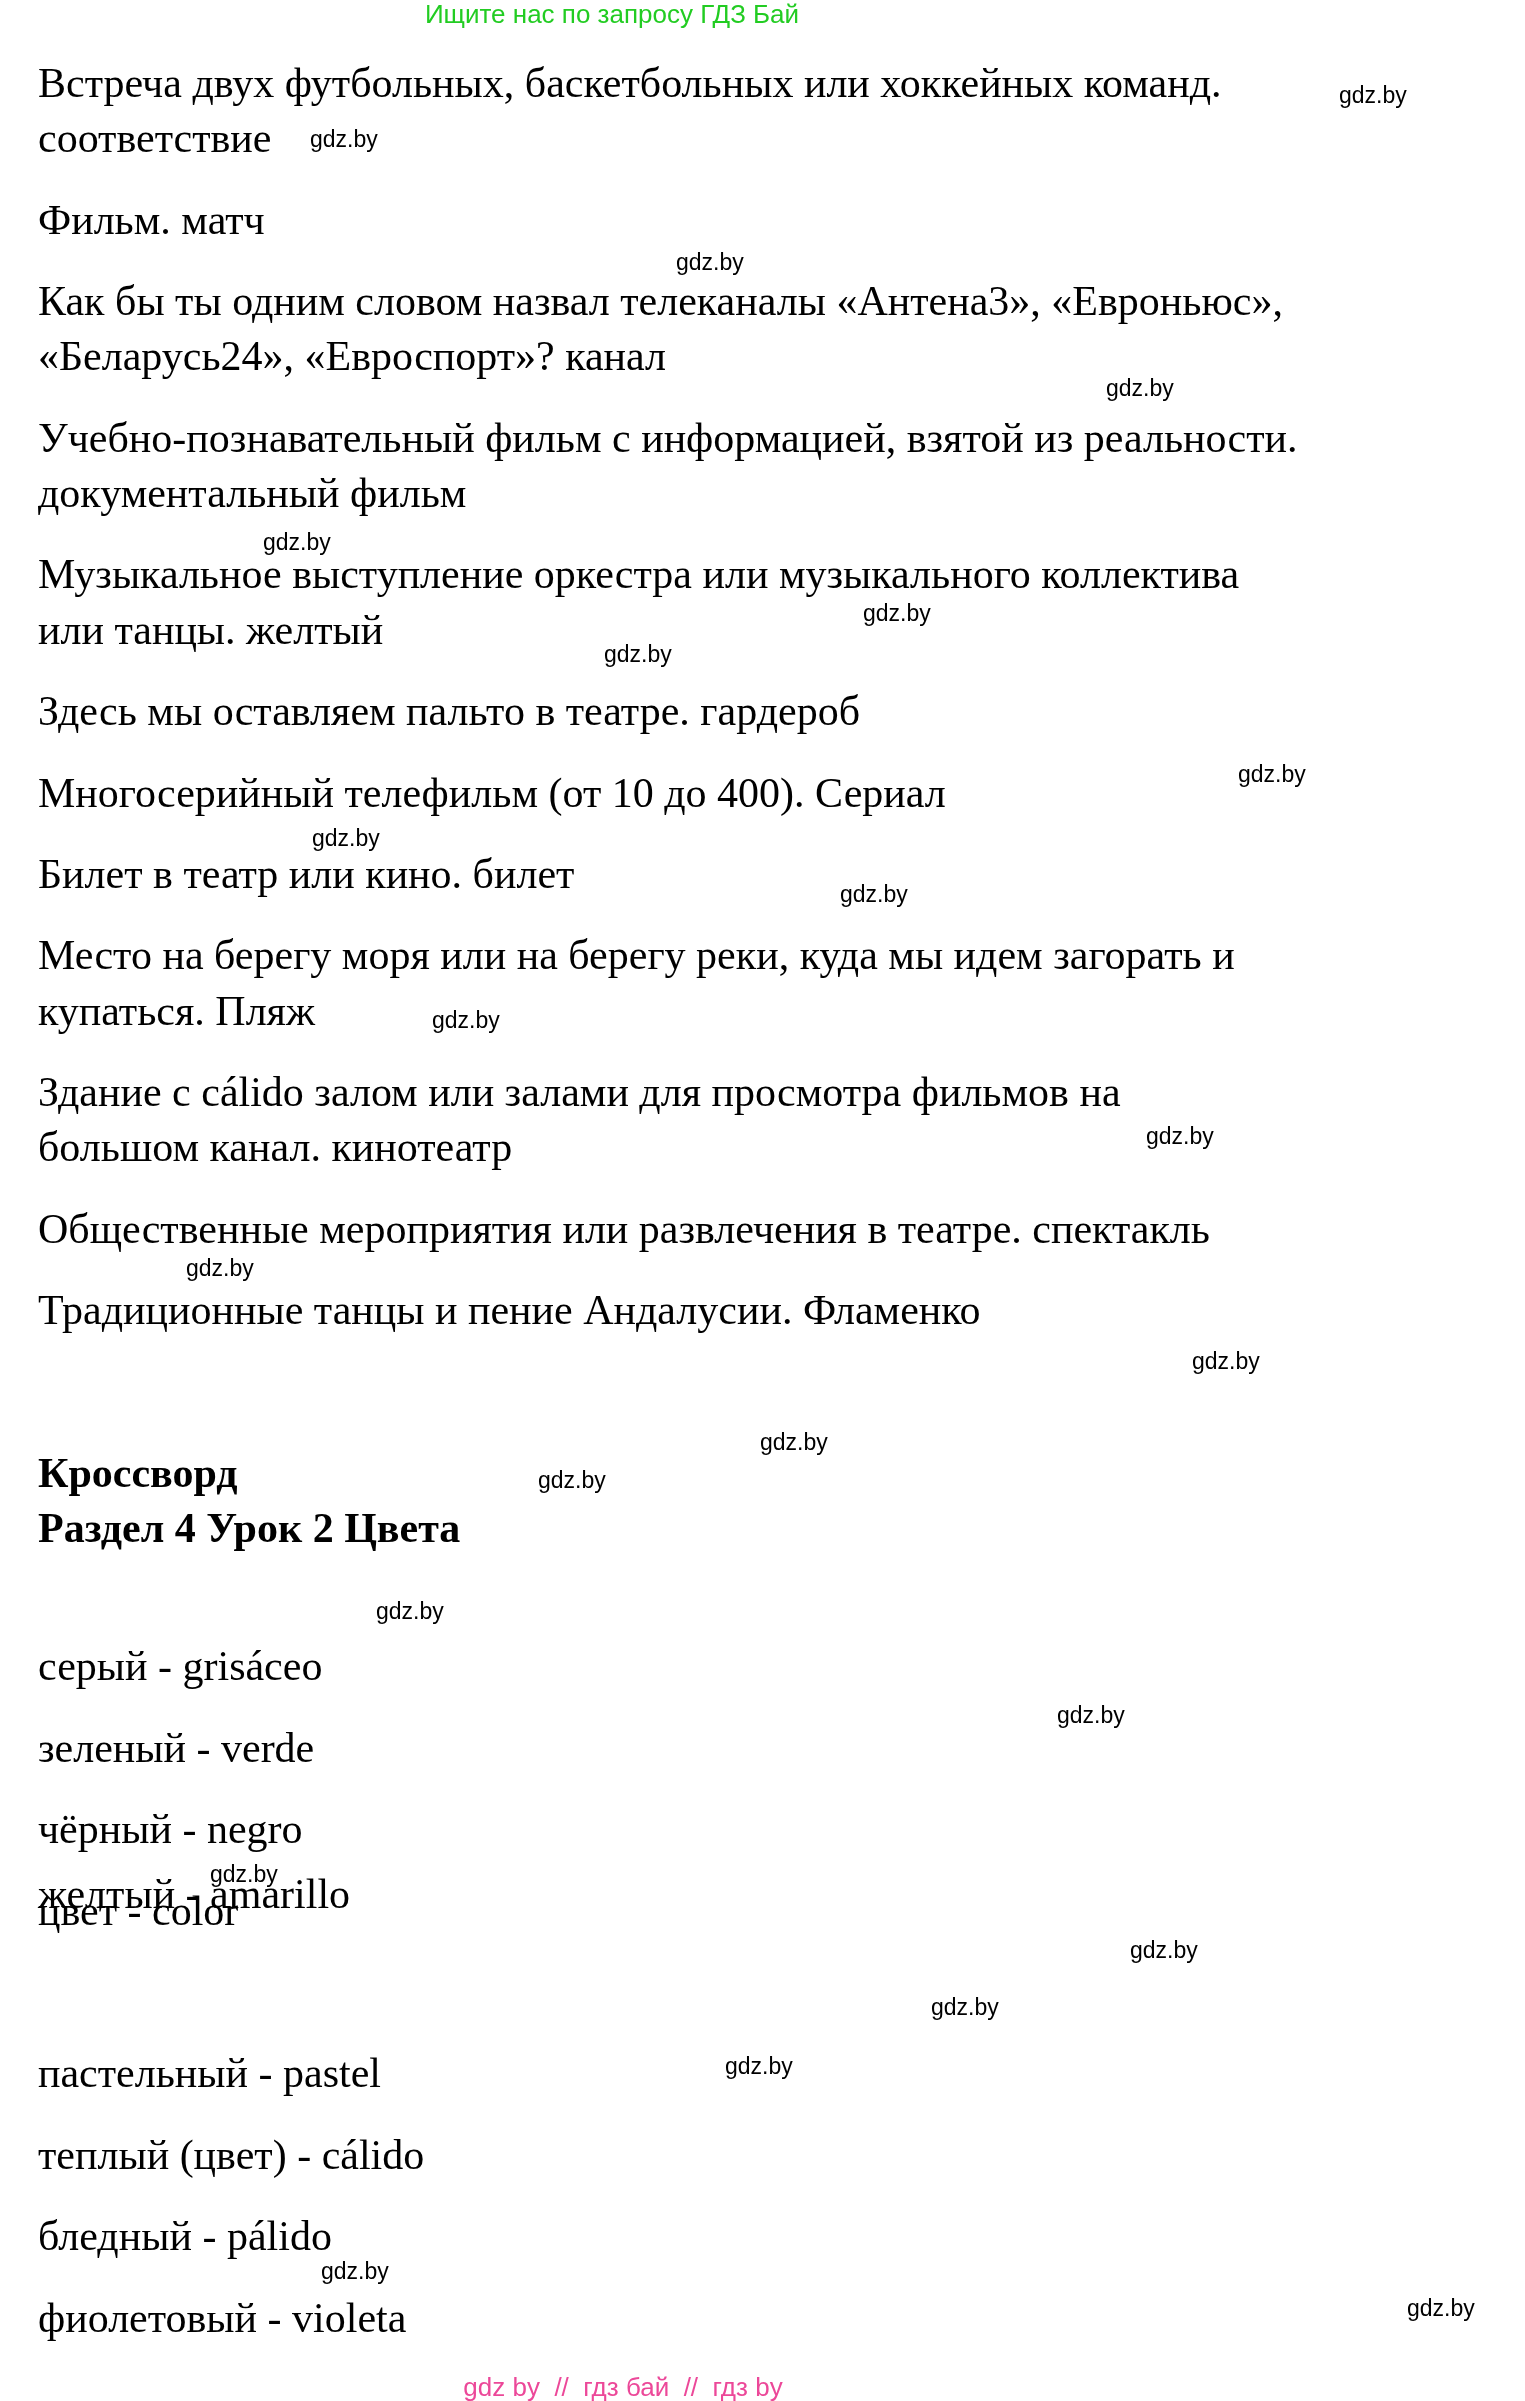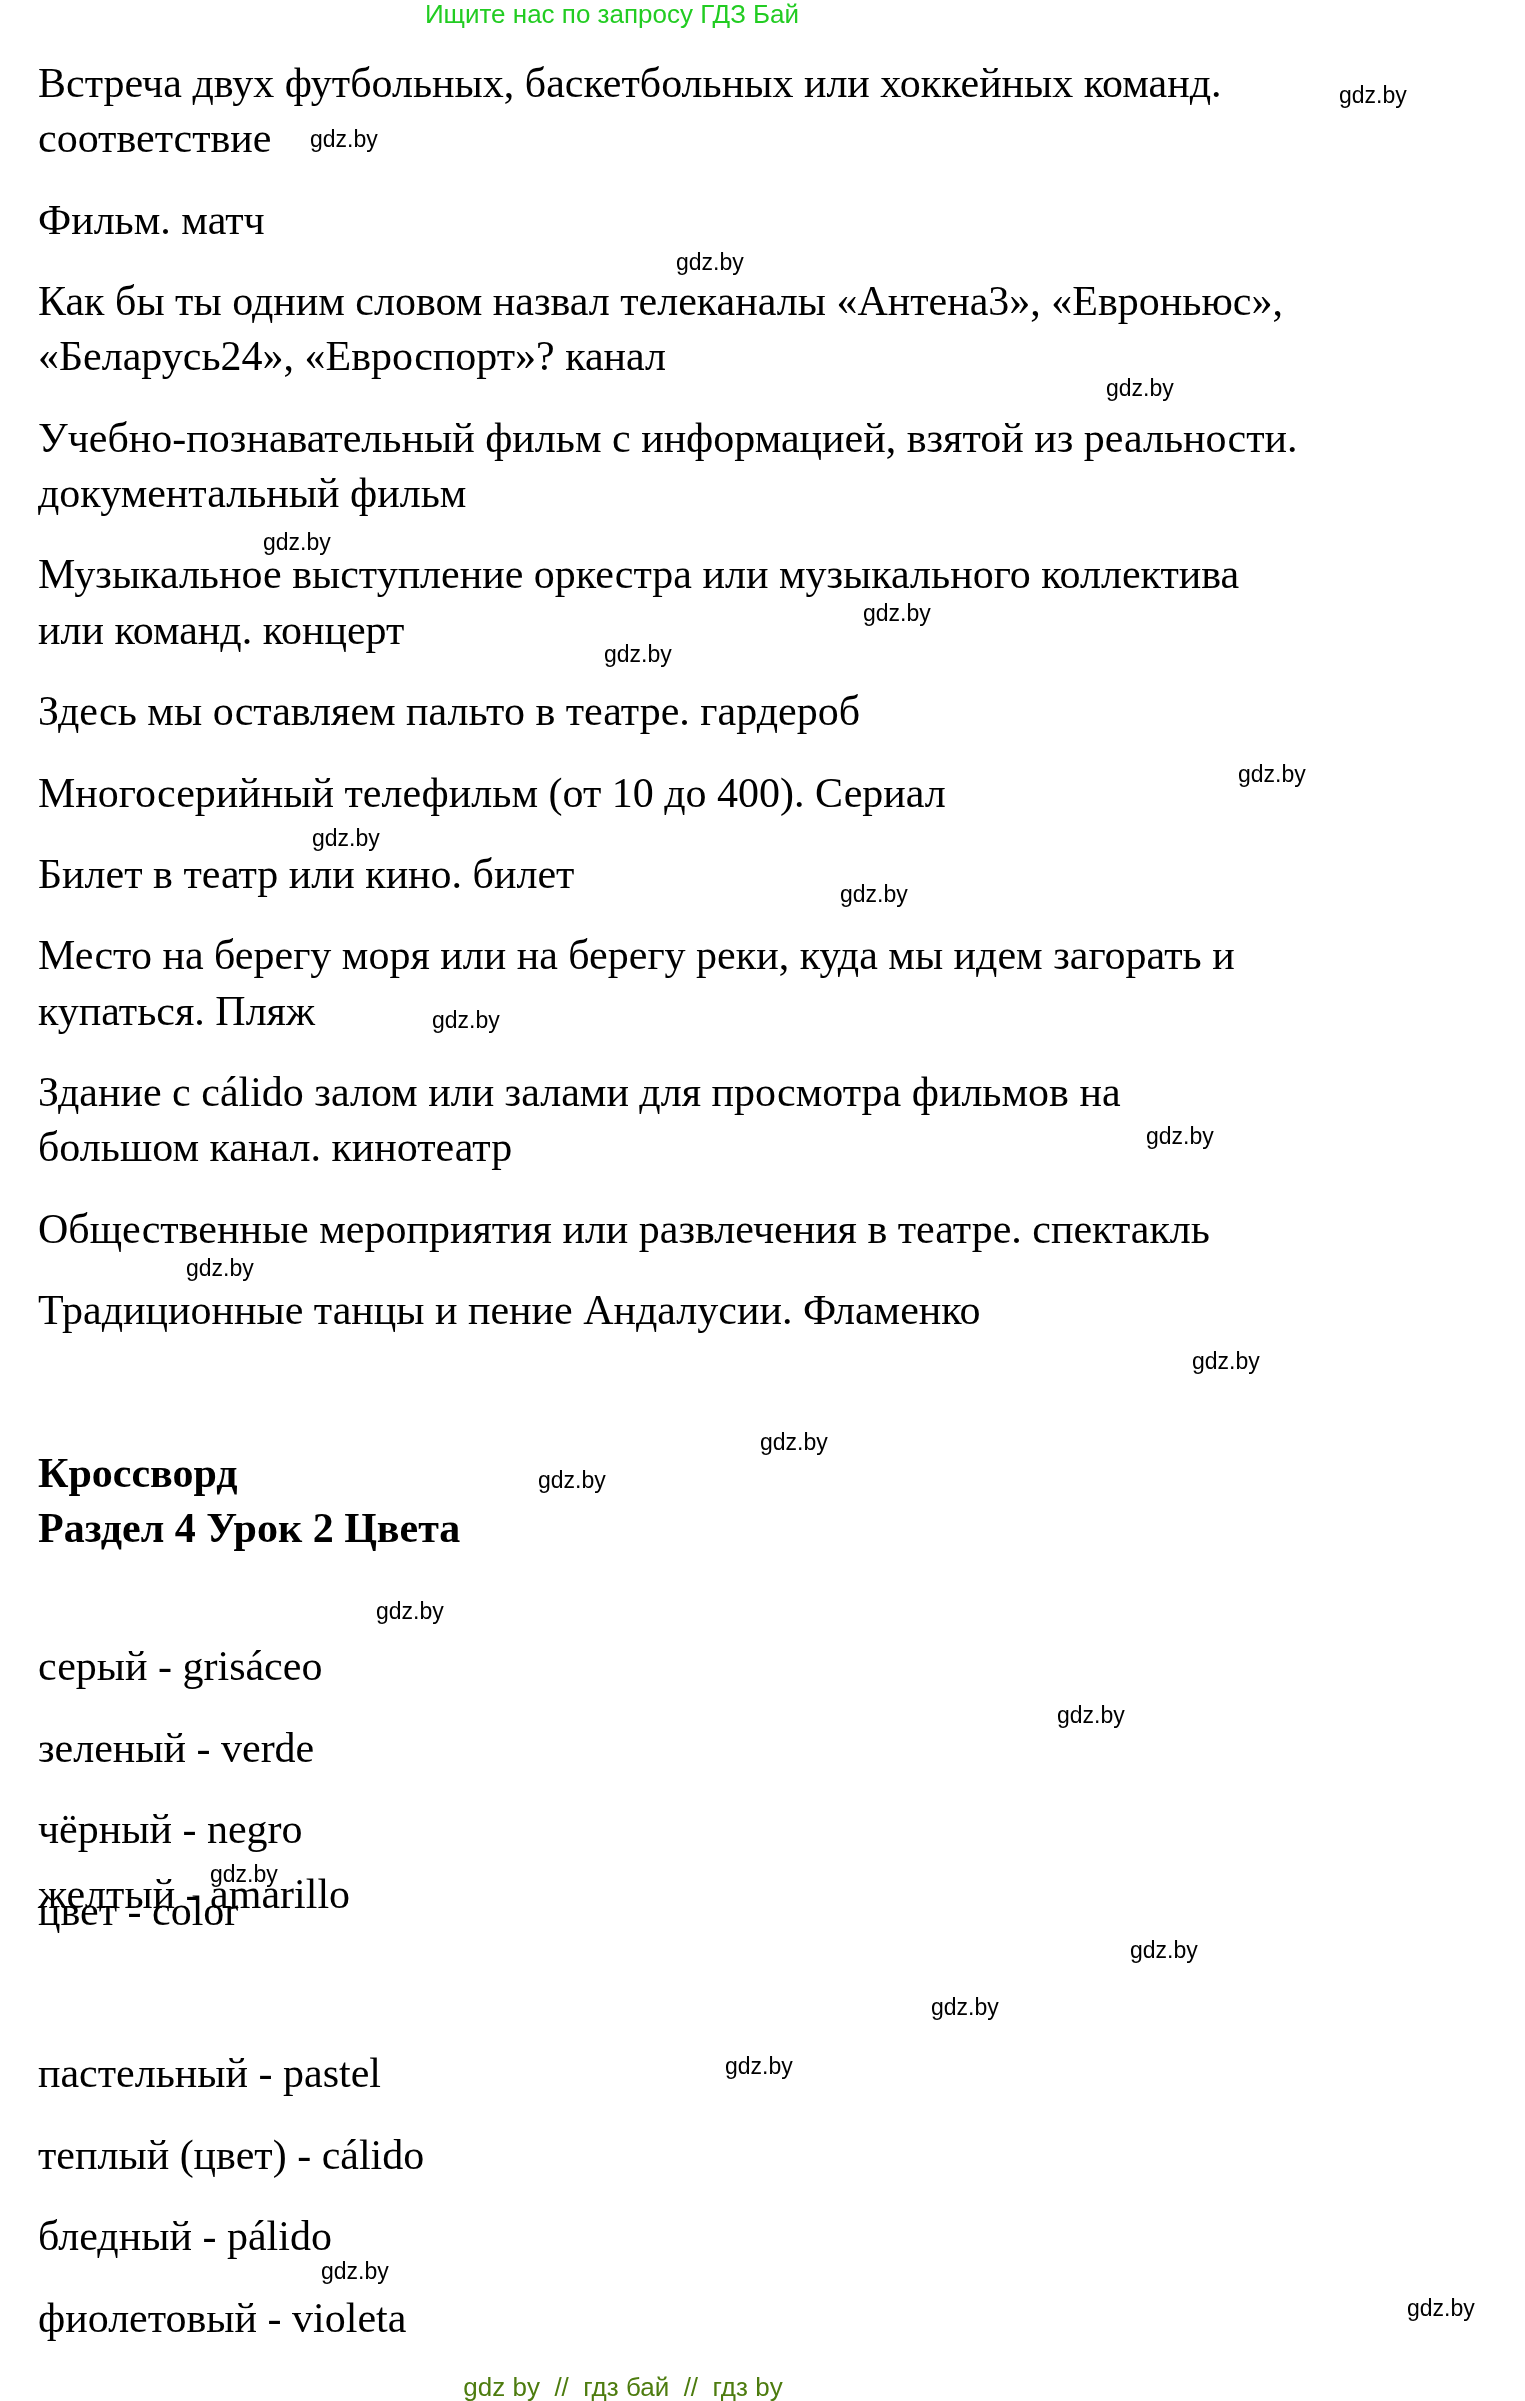--- a/index.html
+++ b/index.html
@@ -14,21 +14,21 @@
     font-family: "Liberation Serif", serif; font-size: 42px; color: #000;
     white-space: nowrap; line-height: 46px;
   }
   .heading { font-weight: bold; }
   .wm {
     position: absolute; font-family: "Liberation Sans", sans-serif;
     font-size: 23px; color: #000; line-height: 24.6px; white-space: nowrap;
   }
   .footer {
     position: absolute; left: 0; top: 2373px; width: 1246px; text-align: center;
-    font-family: "Liberation Sans", sans-serif; font-size: 26px; color: #4d7c0f;
+    font-family: "Liberation Sans", sans-serif; font-size: 26px; color: #ec4899;
     line-height: 28px; white-space: pre;
   }
 </style>
 </head>
 <body>
 
 <div class="top-banner">Ищите нас по запросу ГДЗ Бай</div>
 
 <div>
   <div class="line" style="top:60px">Встреча двух футбольных, баскетбольных или хоккейных команд.</div>
@@ -36,21 +36,21 @@
 
   <div class="line" style="top:197px">Фильм. матч</div>
 
   <div class="line" style="top:278px">Как бы ты одним словом назвал телеканалы «Антена3», «Евроньюс»,</div>
   <div class="line" style="top:333px">«Беларусь24», «Евроспорт»? канал</div>
 
   <div class="line" style="top:415px">Учебно-познавательный фильм с информацией, взятой из реальности.</div>
   <div class="line" style="top:470px">документальный фильм</div>
 
   <div class="line" style="top:551px">Музыкальное выступление оркестра или музыкального коллектива</div>
-  <div class="line" style="top:607px">или команд. концерт</div>
+  <div class="line" style="top:607px">или танцы. желтый</div>
 
   <div class="line" style="top:688px">Здесь мы оставляем пальто в театре. гардероб</div>
 
   <div class="line" style="top:770px">Многосерийный телефильм (от 10 до 400). Сериал</div>
 
   <div class="line" style="top:851px">Билет в театр или кино. билет</div>
 
   <div class="line" style="top:932px">Место на берегу моря или на берегу реки, куда мы идем загорать и</div>
   <div class="line" style="top:988px">купаться. Пляж</div>
 

